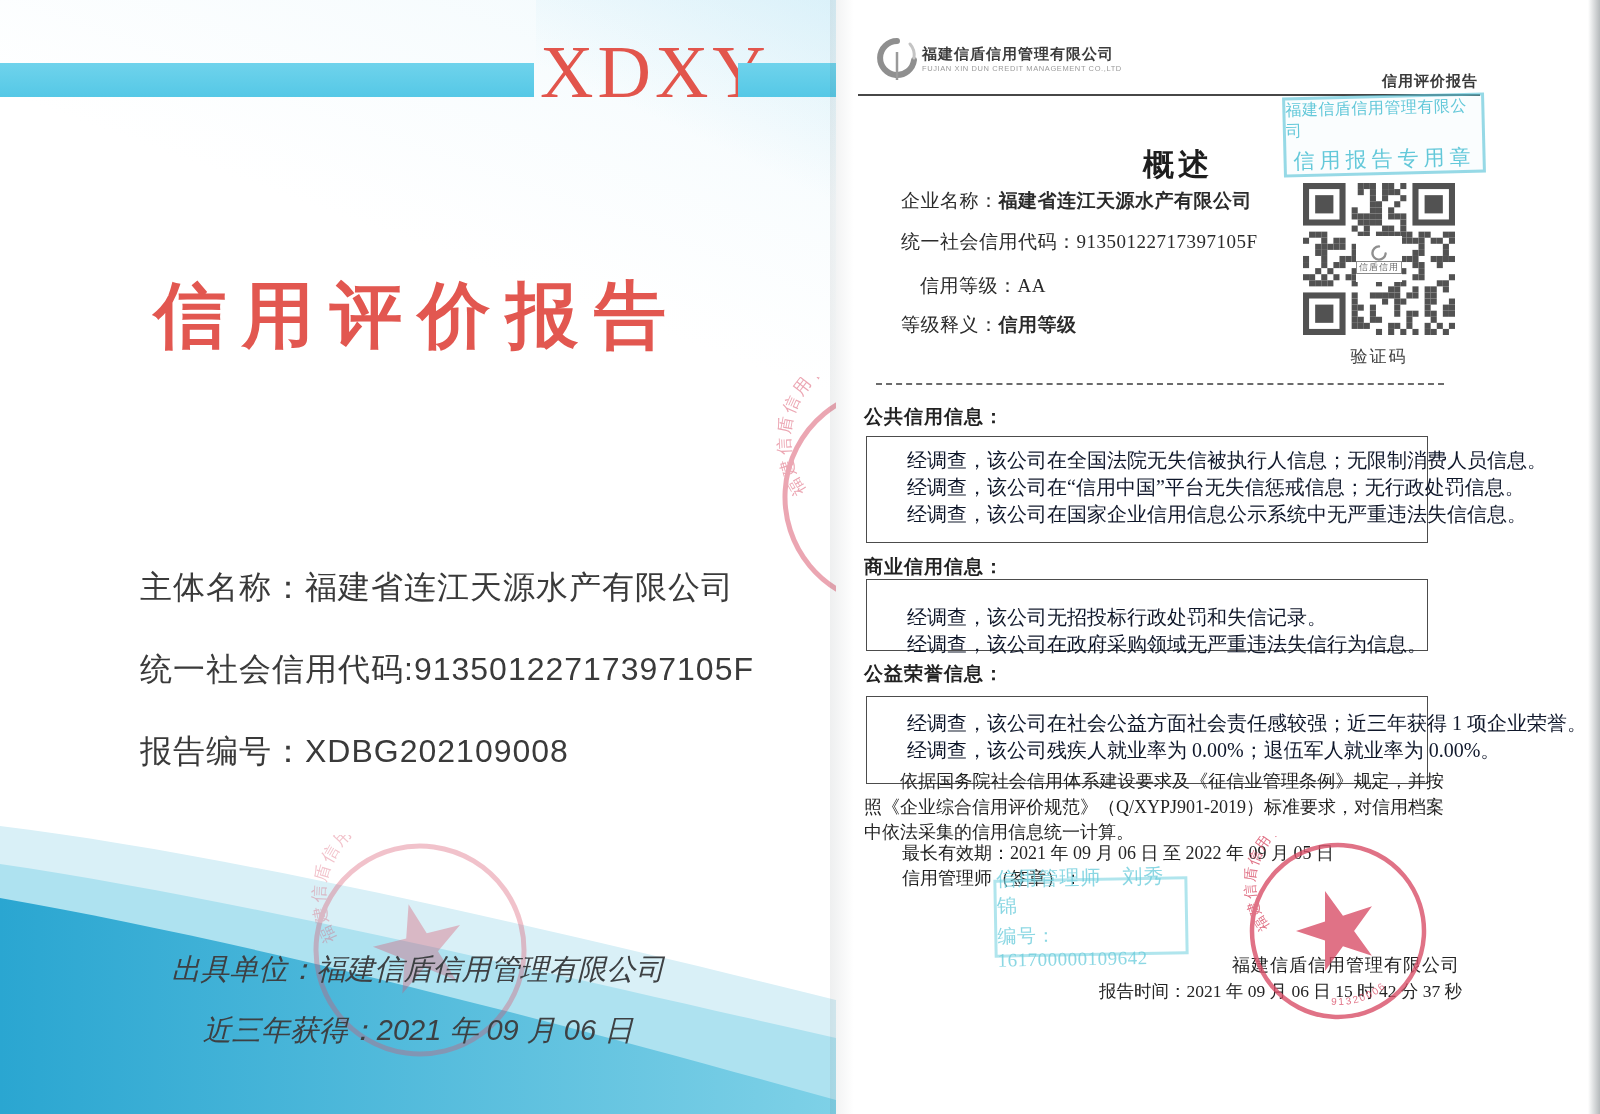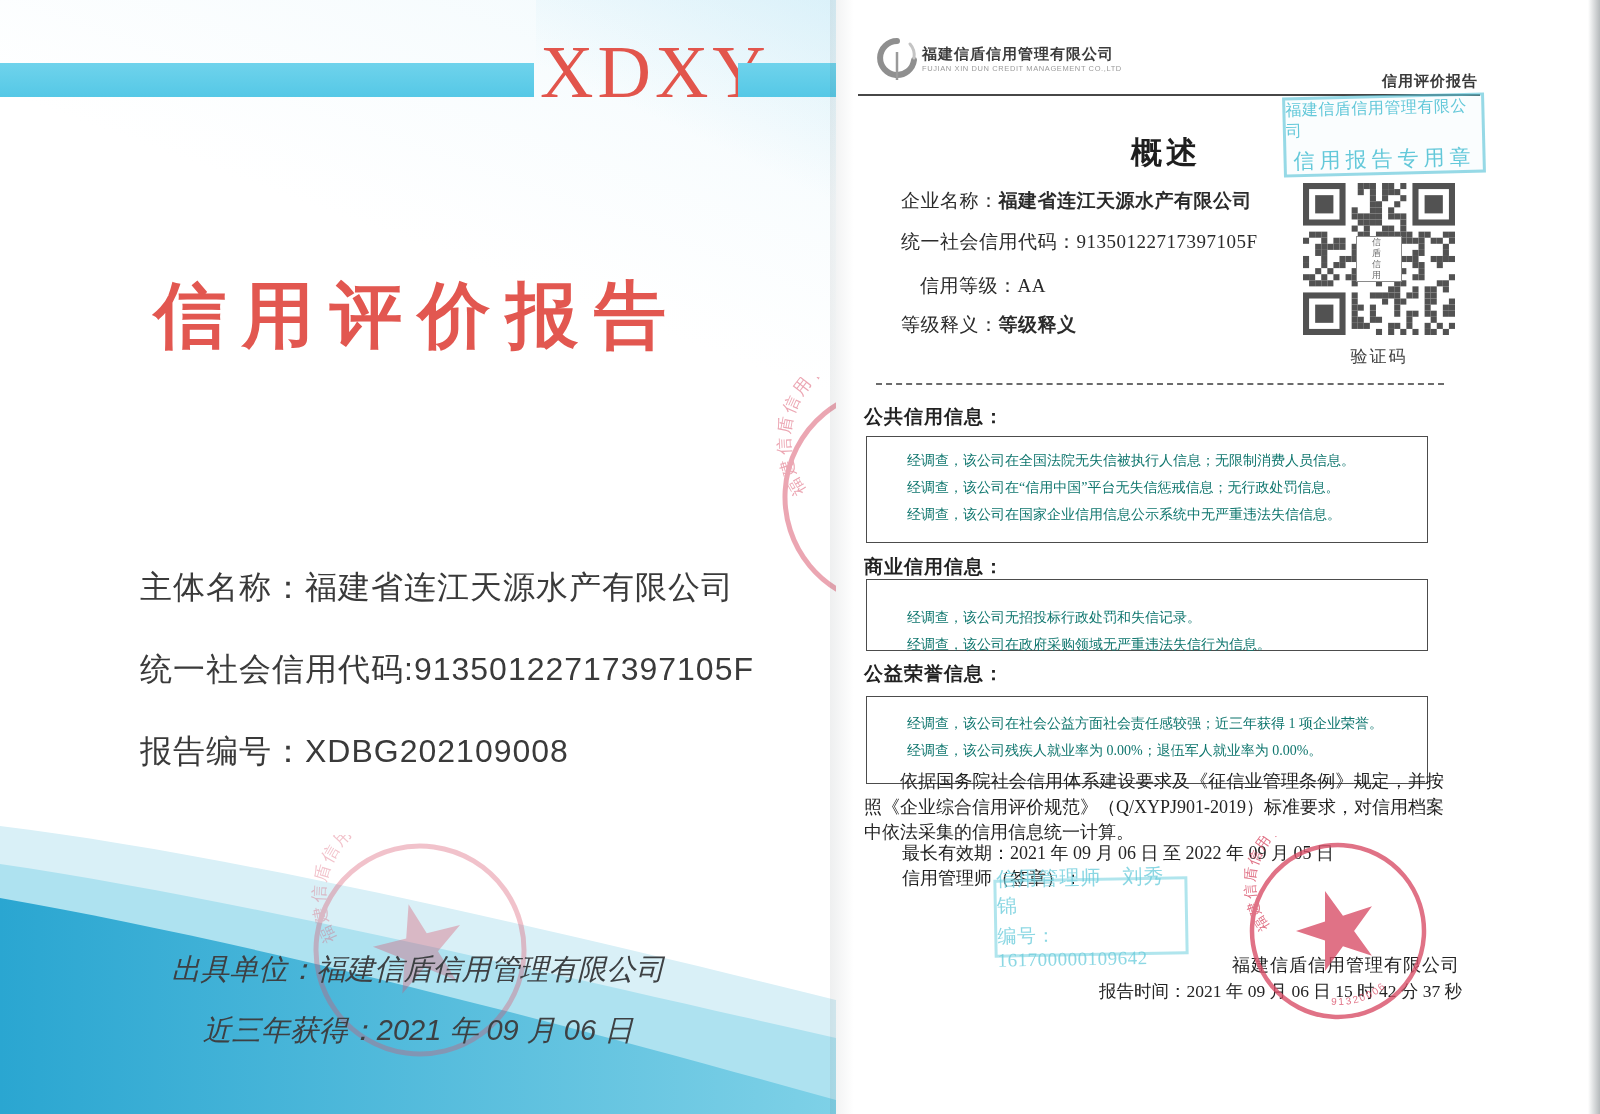--- a/index.html
+++ b/index.html
@@ -53,41 +53,41 @@
   #hdr-doctype{position:absolute;right:122px;top:72px;font-size:15px;font-weight:bold;color:#3a3a3a;letter-spacing:1px;}
   #hdr-rule{position:absolute;left:22px;top:94px;width:622px;height:2px;background:#474747;}
 
   #top-stamp{position:absolute;left:447px;top:95px;width:196px;height:74px;
          border:3.5px solid rgba(88,196,214,.62);transform:rotate(-1.4deg);
          display:flex;flex-direction:column;justify-content:center;align-items:center;
          color:rgba(72,190,210,.85);background:rgba(190,235,243,.08);}
   #top-stamp .l1{font-size:16px;letter-spacing:.5px;}
   #top-stamp .l2{font-size:21px;letter-spacing:5px;margin-top:5px;}
 
-  #overview-title{position:absolute;left:0;top:132px;width:660px;text-align:center;margin:0;
+  #overview-title{position:absolute;left:0;top:132px;width:660px;text-align:center;margin:12px;
          font-size:31px;font-weight:bold;color:#1e1e1e;letter-spacing:4px;}
 
   .info-row{position:absolute;left:65px;font-size:19px;color:#2b2b2b;white-space:nowrap;letter-spacing:.5px;}
   #ir0{top:188px;} #ir1{top:229px;} #ir2{top:273px;margin-left:19px;} #ir3{top:312px;}
   .info-row .val.strong{font-weight:600;}
 
   #qr-block{position:absolute;left:467px;top:183px;width:152px;}
   #qr-svg{display:block;background:#fff;}
   #qr-logo{position:absolute;left:53px;top:53px;width:46px;height:46px;background:#fff;
          display:flex;flex-direction:column;align-items:center;justify-content:center;}
-  #qr-logo .t{font-size:9px;color:#6a6a6a;letter-spacing:1px;border:1px solid #8a8a8a;padding:0 15px;line-height:11px;}
+  #qr-logo .t{font-size:9px;color:#6a6a6a;letter-spacing:1px;border:1px solid #8a8a8a;padding:0 2px;line-height:11px;}
   #qr-caption{margin-top:10px;text-align:center;font-size:17px;color:#404040;letter-spacing:2px;}
 
   #dash-sep{position:absolute;left:40px;top:383px;width:568px;height:0;
          border-top:2px dashed rgba(70,70,70,.8);}
 
   .sec-title{position:absolute;left:28px;font-size:19px;font-weight:bold;color:#222;letter-spacing:1px;}
   #st0{top:404px;} #st1{top:554px;} #st2{top:661px;}
   .sec-box{position:absolute;left:30px;width:562px;border:1.5px solid #4c4c4c;box-sizing:border-box;
-         padding:10px 12px 8px 40px;font-size:14px;line-height:27px;color:#0f766e;}
+         padding:10px 12px 8px 40px;font-size:20px;line-height:27px;color:#0f172a;}
   #sb0{top:436px;height:107px;}
   #sb1{top:579px;height:72px;padding-top:24px;}
   #sb2{top:696px;height:88px;padding-top:13px;}
   .sec-box .ln{white-space:nowrap;}
 
   #basis-par{position:absolute;left:28px;top:769px;width:580px;font-size:18px;line-height:25.5px;
          color:#242424;text-align:justify;text-indent:2em;margin:0;}
   #validity-line{position:absolute;left:66px;top:841px;font-size:18px;color:#242424;white-space:nowrap;}
   #manager-label{position:absolute;left:66px;top:866px;font-size:18px;color:#242424;}
 
@@ -203,21 +203,21 @@
     <div id="ir0" class="info-row">
       <span>企业名称：</span><span class="val strong">福建省连江天源水产有限公司</span>
     </div>
     <div id="ir1" class="info-row">
       <span>统一社会信用代码：</span><span class="val">91350122717397105F</span>
     </div>
     <div id="ir2" class="info-row">
       <span>信用等级：</span><span class="val">AA</span>
     </div>
     <div id="ir3" class="info-row">
-      <span>等级释义：</span><span class="val strong">等级释义</span>
+      <span>等级释义：</span><span class="val strong">信用等级</span>
     </div>
 
     <div id="qr-block">
       <svg id="qr-svg" width="152" height="152" viewBox="0 0 150 150">
           <g fill="#525252">
             <rect x="54" y="0" width="6" height="6"></rect>
             <rect x="60" y="0" width="6" height="6"></rect>
             <rect x="66" y="0" width="6" height="6"></rect>
             <rect x="78" y="0" width="6" height="6"></rect>
             <rect x="84" y="0" width="6" height="6"></rect>

